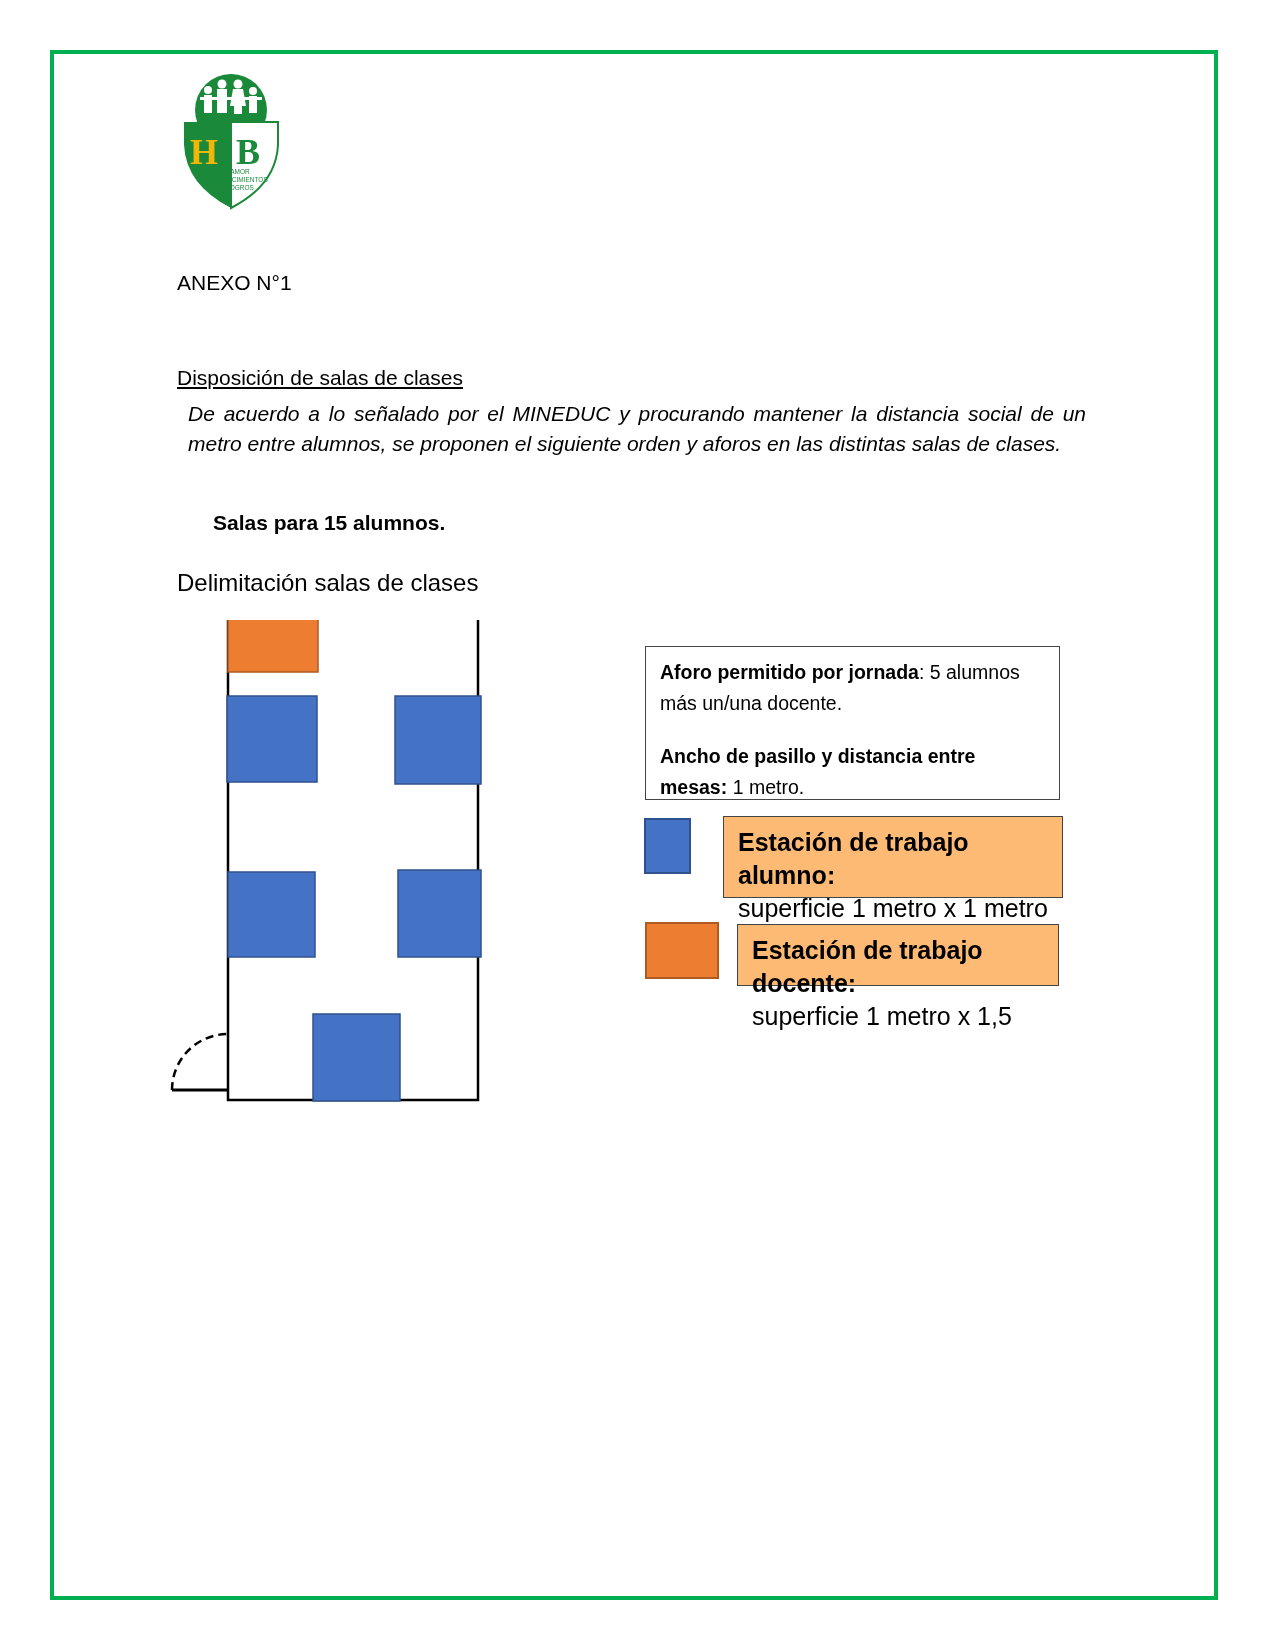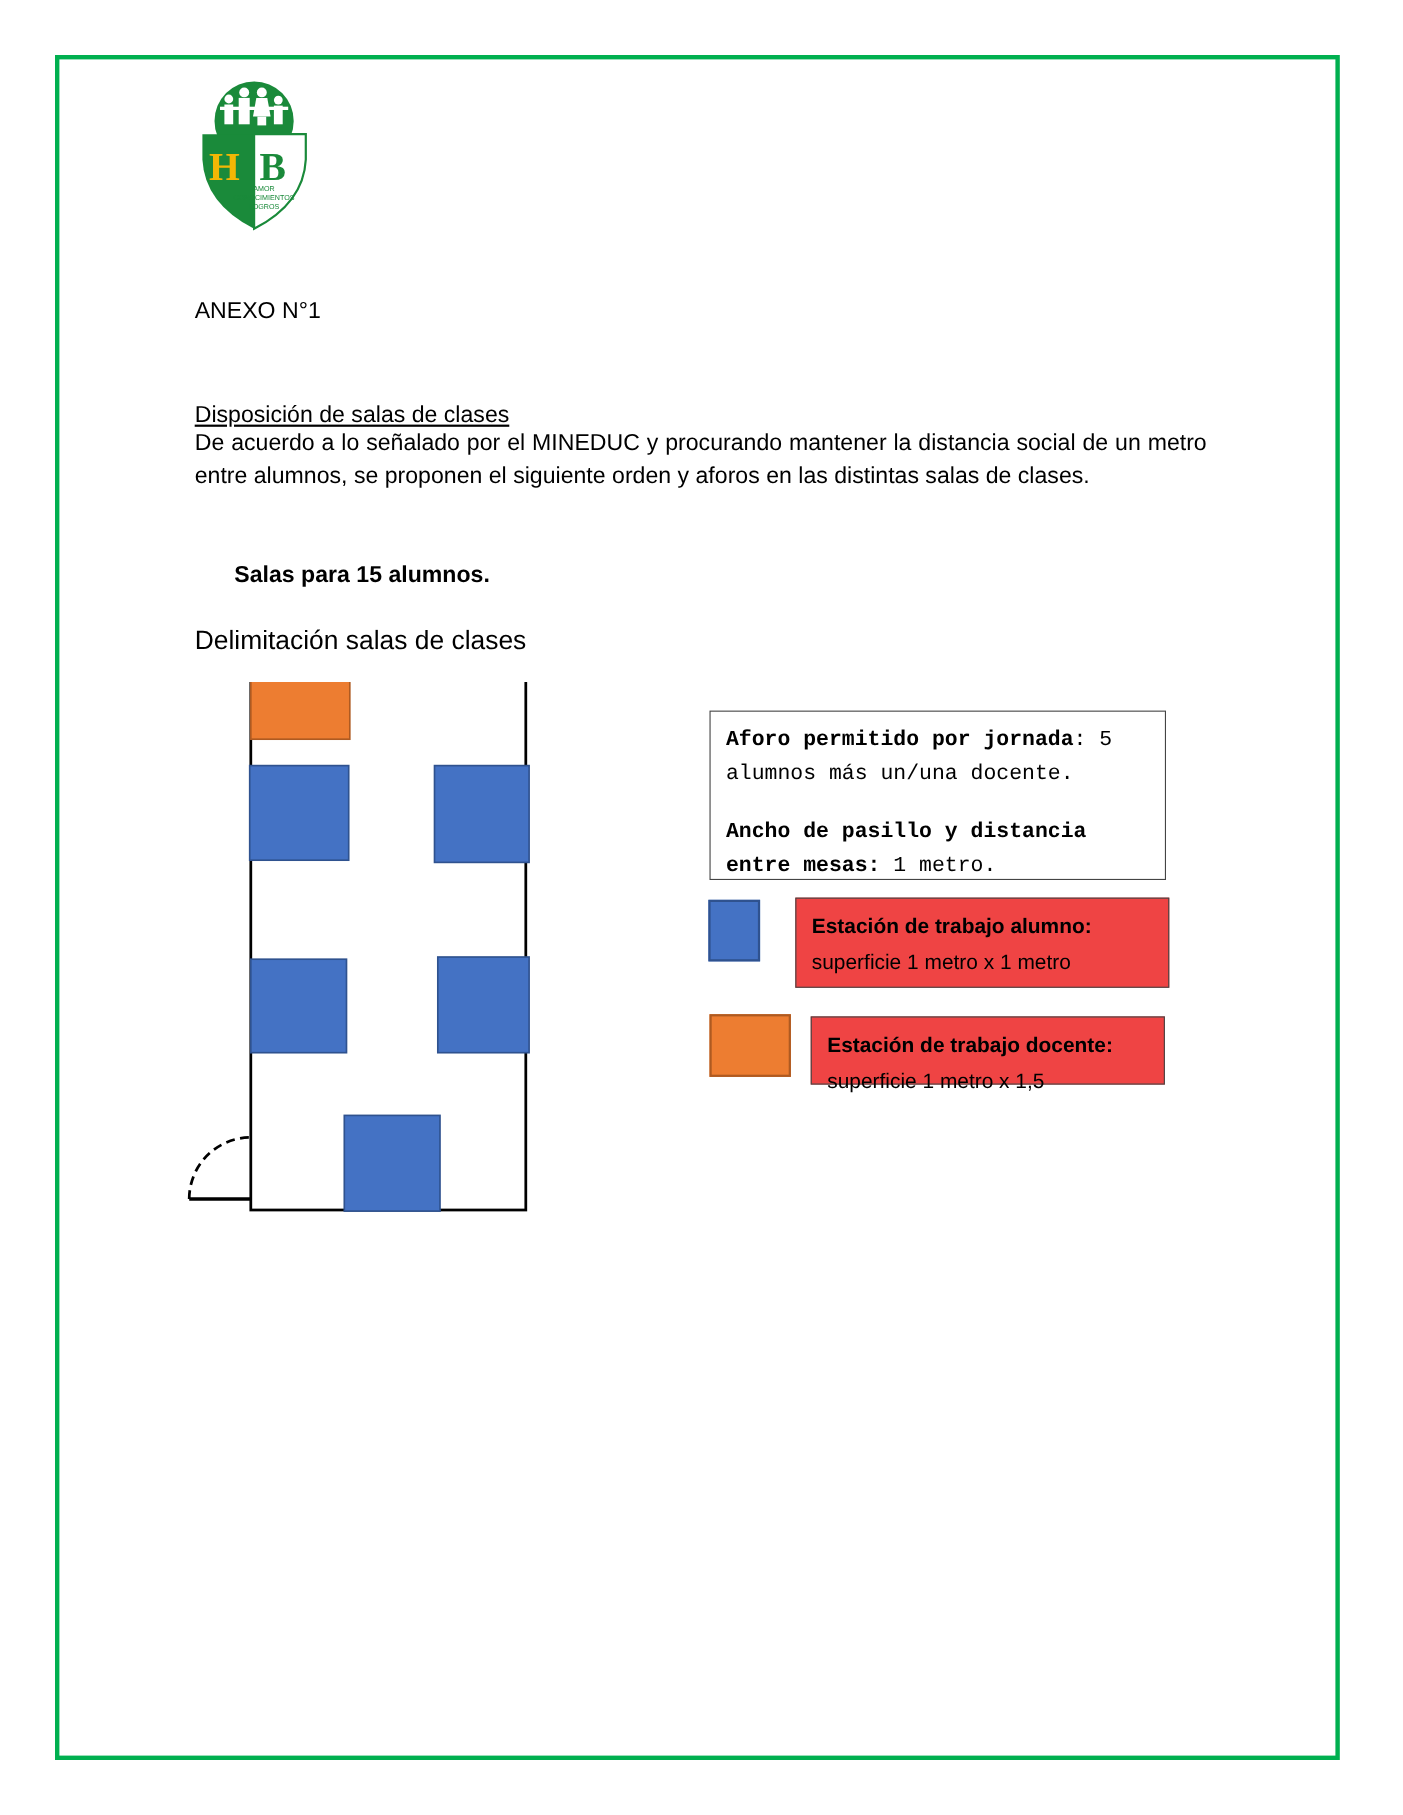--- a/index.html
+++ b/index.html
@@ -5,35 +5,35 @@
   html, body { margin:0; padding:0; background:#ffffff; }
   body { width:1275px; height:1650px; position:relative; overflow:hidden;
          font-family:"Liberation Sans", "DejaVu Sans", sans-serif; color:#000; }
   .page-border { position:absolute; left:50px; top:50px; width:1168px; height:1550px;
                  border:4px solid #00b050; box-sizing:border-box; }
   .logo { position:absolute; left:178px; top:70px; width:106px; height:140px; }
   .txt { position:absolute; left:177px; font-size:21px; line-height:30px; }
   .annex { top:268px; }
   .title { top:328px; text-decoration:underline;margin-top:35px; }
   .intro { top:388px; width:920px; text-align:justify; }
-  .intro p { margin:0; }
+  .intro p { margin:11px;font-style:italic; }
   .subtitle { top:508px; font-weight:bold;margin-left:36px; }
   .subheading { top:568px; font-size:24px; font-weight:normal; }
   .room { position:absolute; left:160px; top:620px; width:360px; height:540px; }
   .info-box { position:absolute; left:645px; top:646px; width:415px; height:154px;
               border:1.5px solid #444; box-sizing:border-box; padding:10px 14px;
-              font-size:19.5px; line-height:31px;font-family:Liberation Mono, monospace; }
+              font-size:19.5px; line-height:31px; }
   .info-box p { margin:0 0 22px 0; }
   .info-box p:last-child { margin-bottom:17px; }
   .b { font-weight:bold; }
   .swatch { position:absolute; box-sizing:border-box; }
   .swatch.blue { background:#4472c4; border:2px solid #2f528f; }
   .swatch.orange { background:#ed7d31; border:2px solid #ae5a21; }
   .legend-box { position:absolute; border:1.5px solid #444; box-sizing:border-box;
-                padding:9px 14px; font-size:19px; line-height:33px; background:#ef4444; }
+                padding:9px 14px; font-size:25px; line-height:33px; background:#fdba74; }
 </style>
 </head>
 <body>
 
 <div class="page-border"></div>
 
 <svg class="logo" viewBox="0 0 106 140">
 
   <circle cx="53" cy="40" r="36" fill="#1a8a3a"></circle>
 

